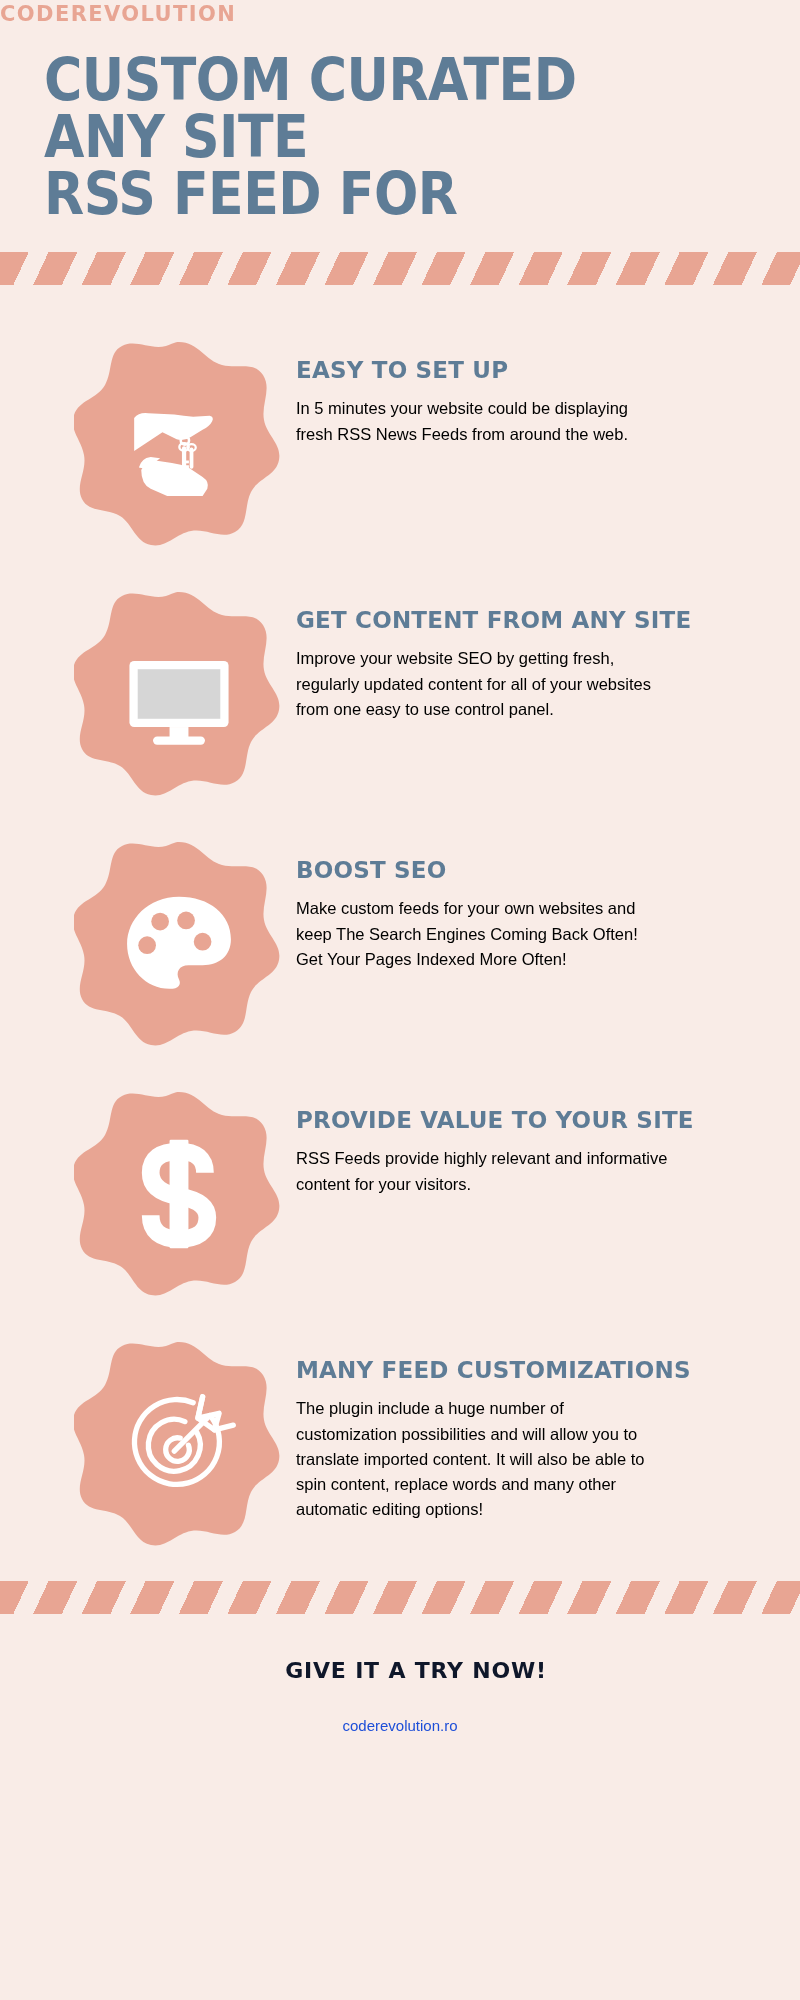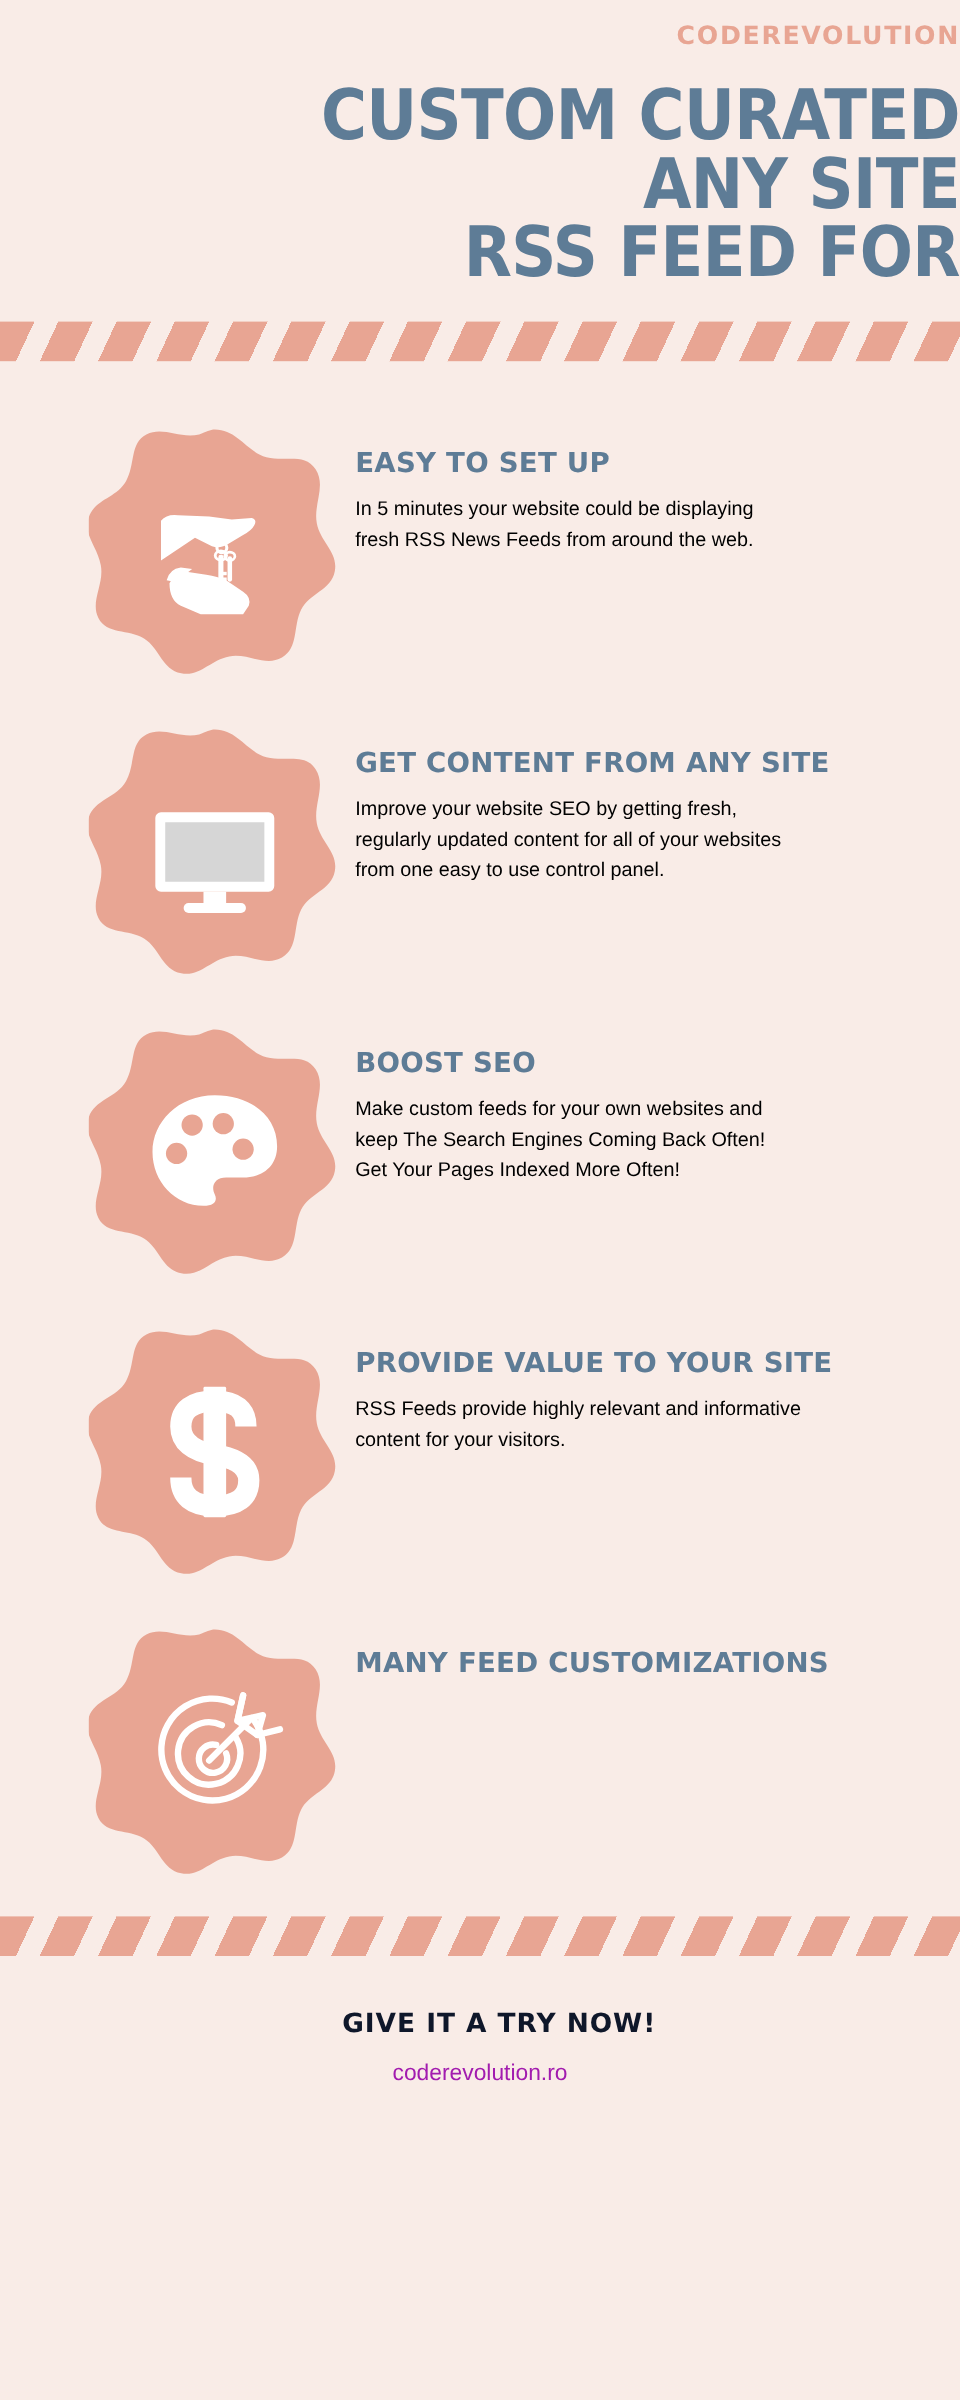--- a/index.html
+++ b/index.html
@@ -11,22 +11,22 @@
   }
 
   body {
     font-family:"Liberation Sans", sans-serif;
     position:relative;
     overflow:hidden;
   }
 
   
   .header {
-    padding-top:18px;
-    text-align:right;
+    padding-top:2px;
+    text-align:left;
   }
   .brand {
     color:#E8A593;
     font-size:21px;
     font-weight:bold;
     letter-spacing:1.4px;
     font-family:"DejaVu Sans", sans-serif;
   }
   .title {
     margin-top:26px;
@@ -119,23 +119,23 @@
   .footer-cta {
     color:#0f172a;
     font-size:22px;
     font-weight:bold;
     letter-spacing:0.8px;
     font-family:"DejaVu Sans", sans-serif;
     text-transform:uppercase;
     margin-left:32px;
   }
   .footer-url {
-    margin-top:18px;
-    color:#a21caf;
-    font-size:19px;
+    margin-top:34px;
+    color:#1d4ed8;
+    font-size:15px;
     font-family:"Liberation Sans", sans-serif;
   }
 
   .spacer-before-stripe { height:32px; }
 </style>
 </head>
 <body>
 
 <div class="header">
   <div class="brand">CODEREVOLUTION</div>
@@ -247,20 +247,21 @@
           <path d="M65 40 A22 22 0 1 1 55 31"></path>
           <path d="M58 51 A10 10 0 1 1 51 45"></path>
           <line x1="46" y1="56" x2="76" y2="26"></line>
           <path d="M70 10 L66 28 L84 24 L80 38 L96 34"></path>
           <path d="M70 10 L66 28 L80 38"></path>
         </g>
       </svg>
     </div>
     <div class="feature-text">
       <div class="feature-title">MANY FEED CUSTOMIZATIONS</div>
+      <div class="feature-body">The plugin include a huge number of customization possibilities and will allow you to translate imported content. It will also be able to spin content, replace words and many other automatic editing options!</div>
     </div>
   </div>
 
 </div>
 
 <div class="spacer-before-stripe"></div>
 
 <div class="stripe-band stripe-bottom"></div>
 
 <div class="footer">

